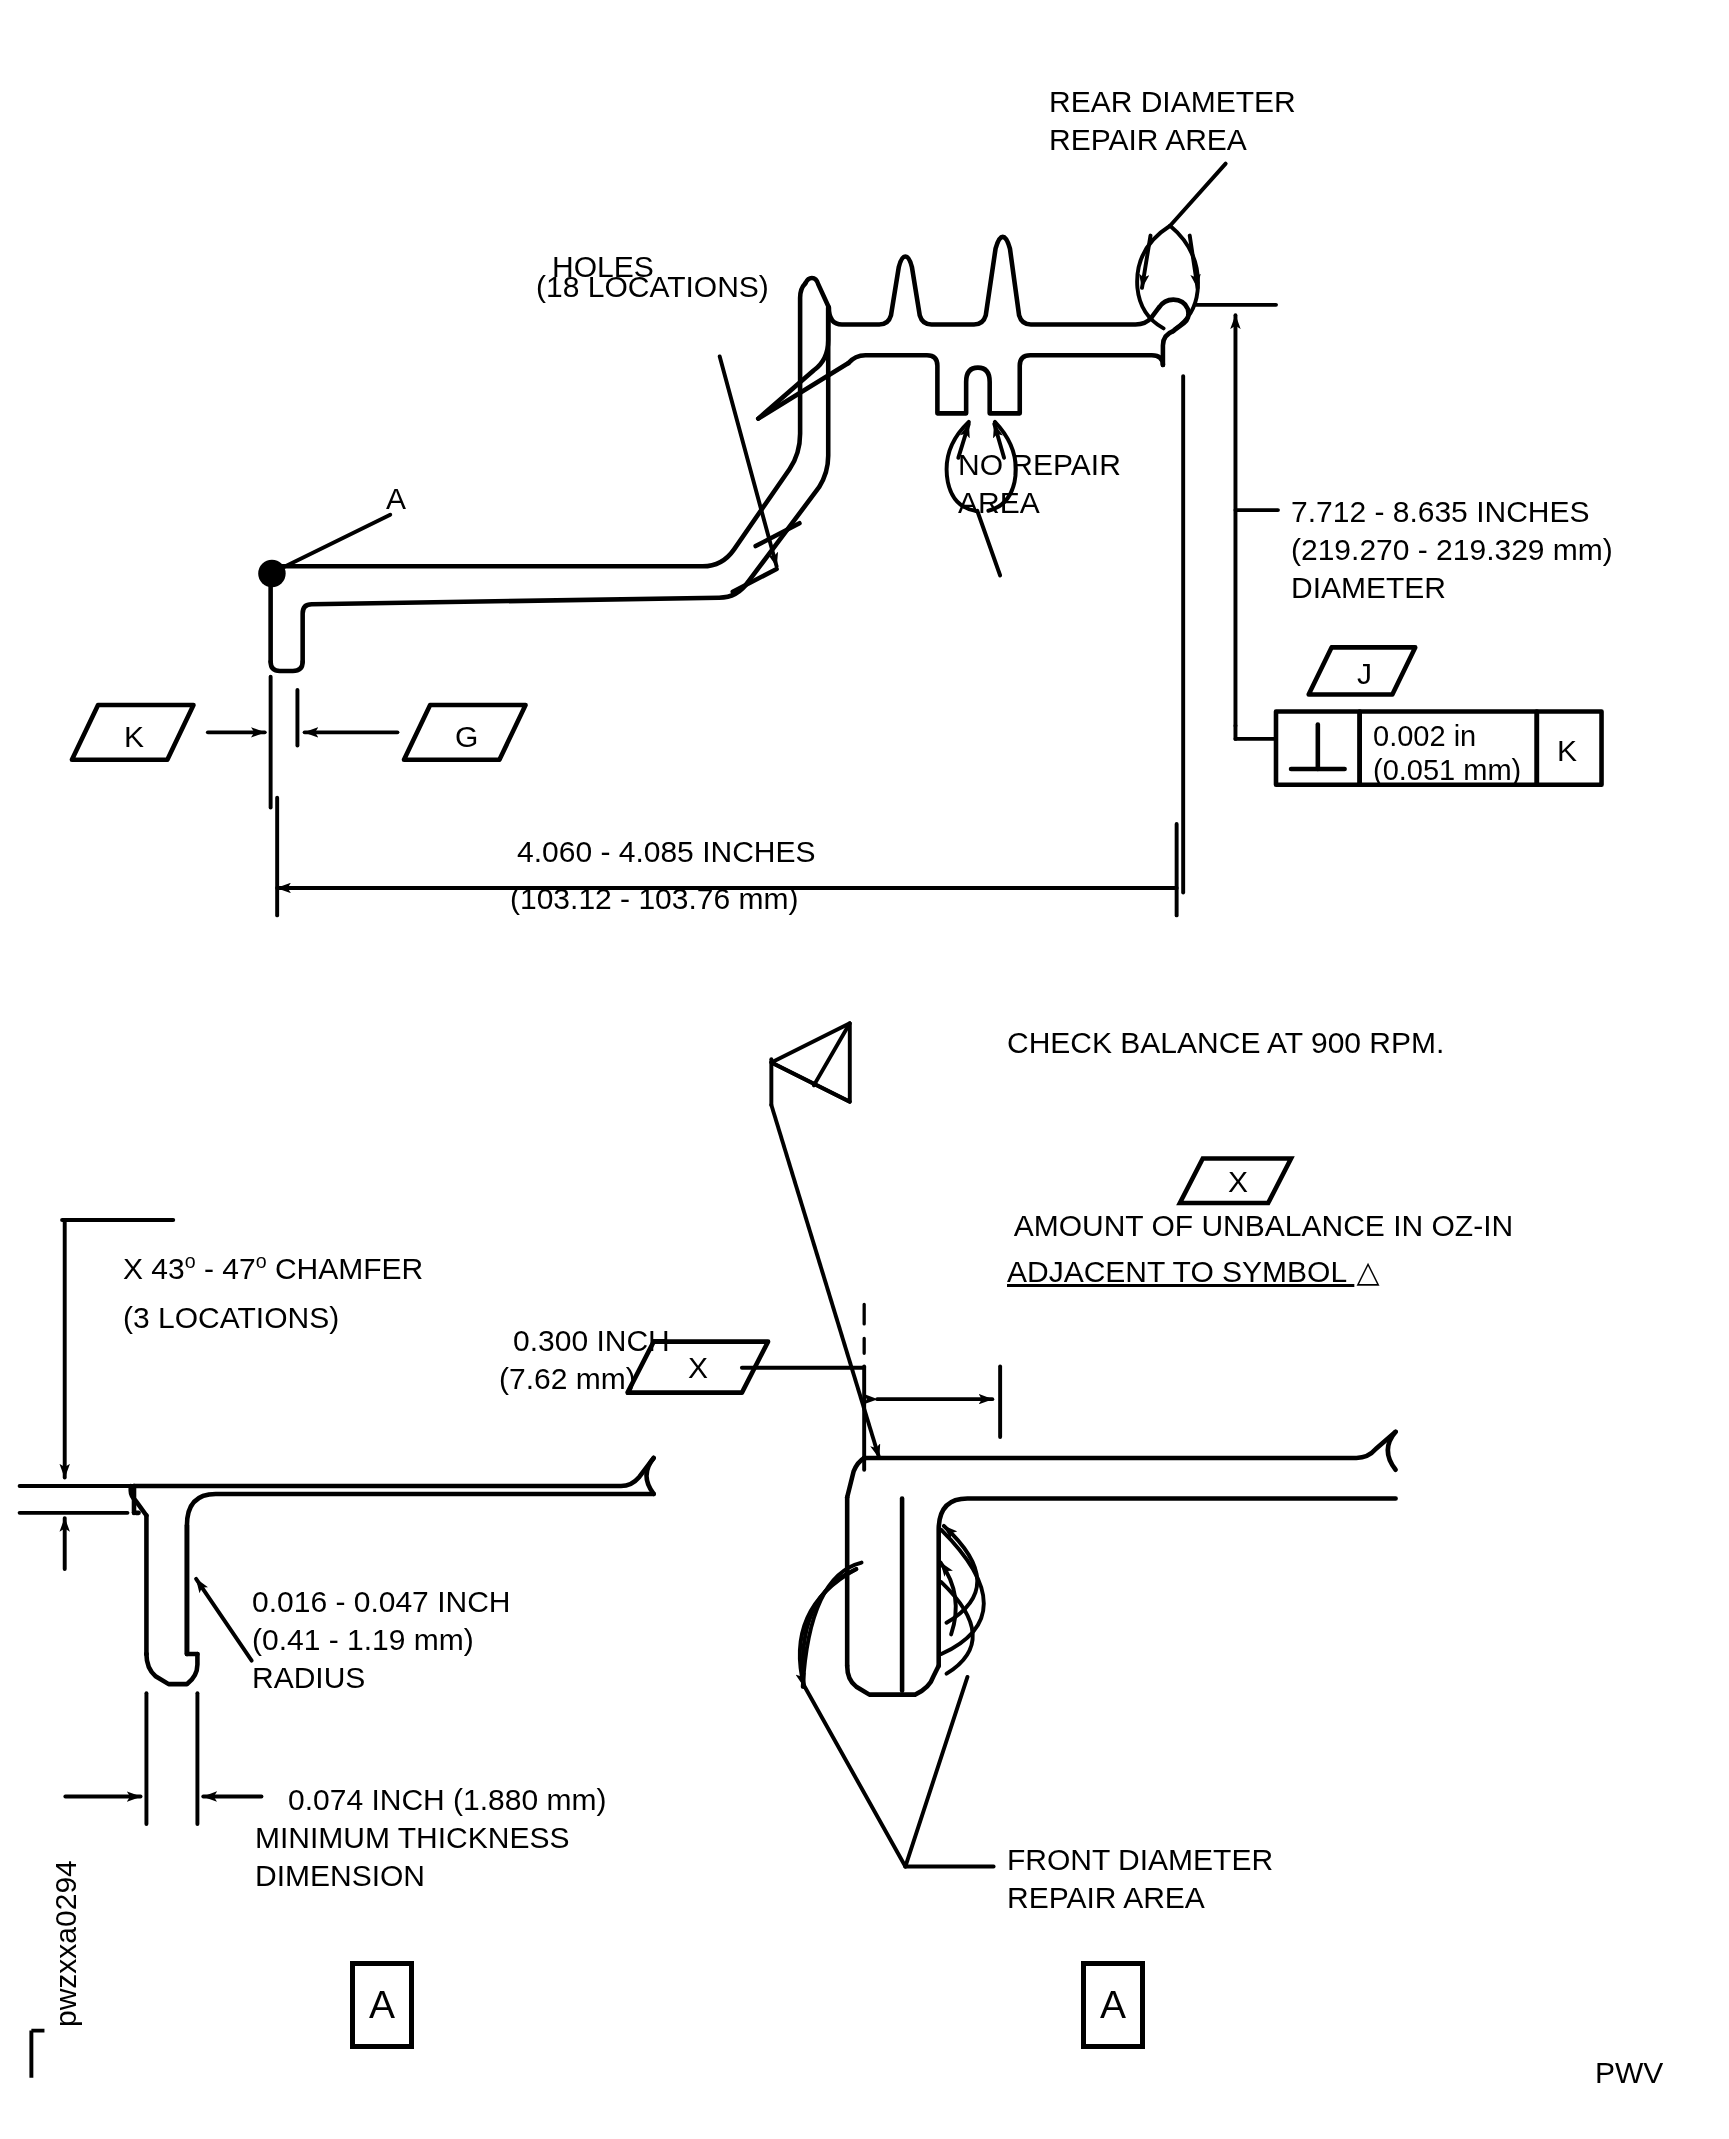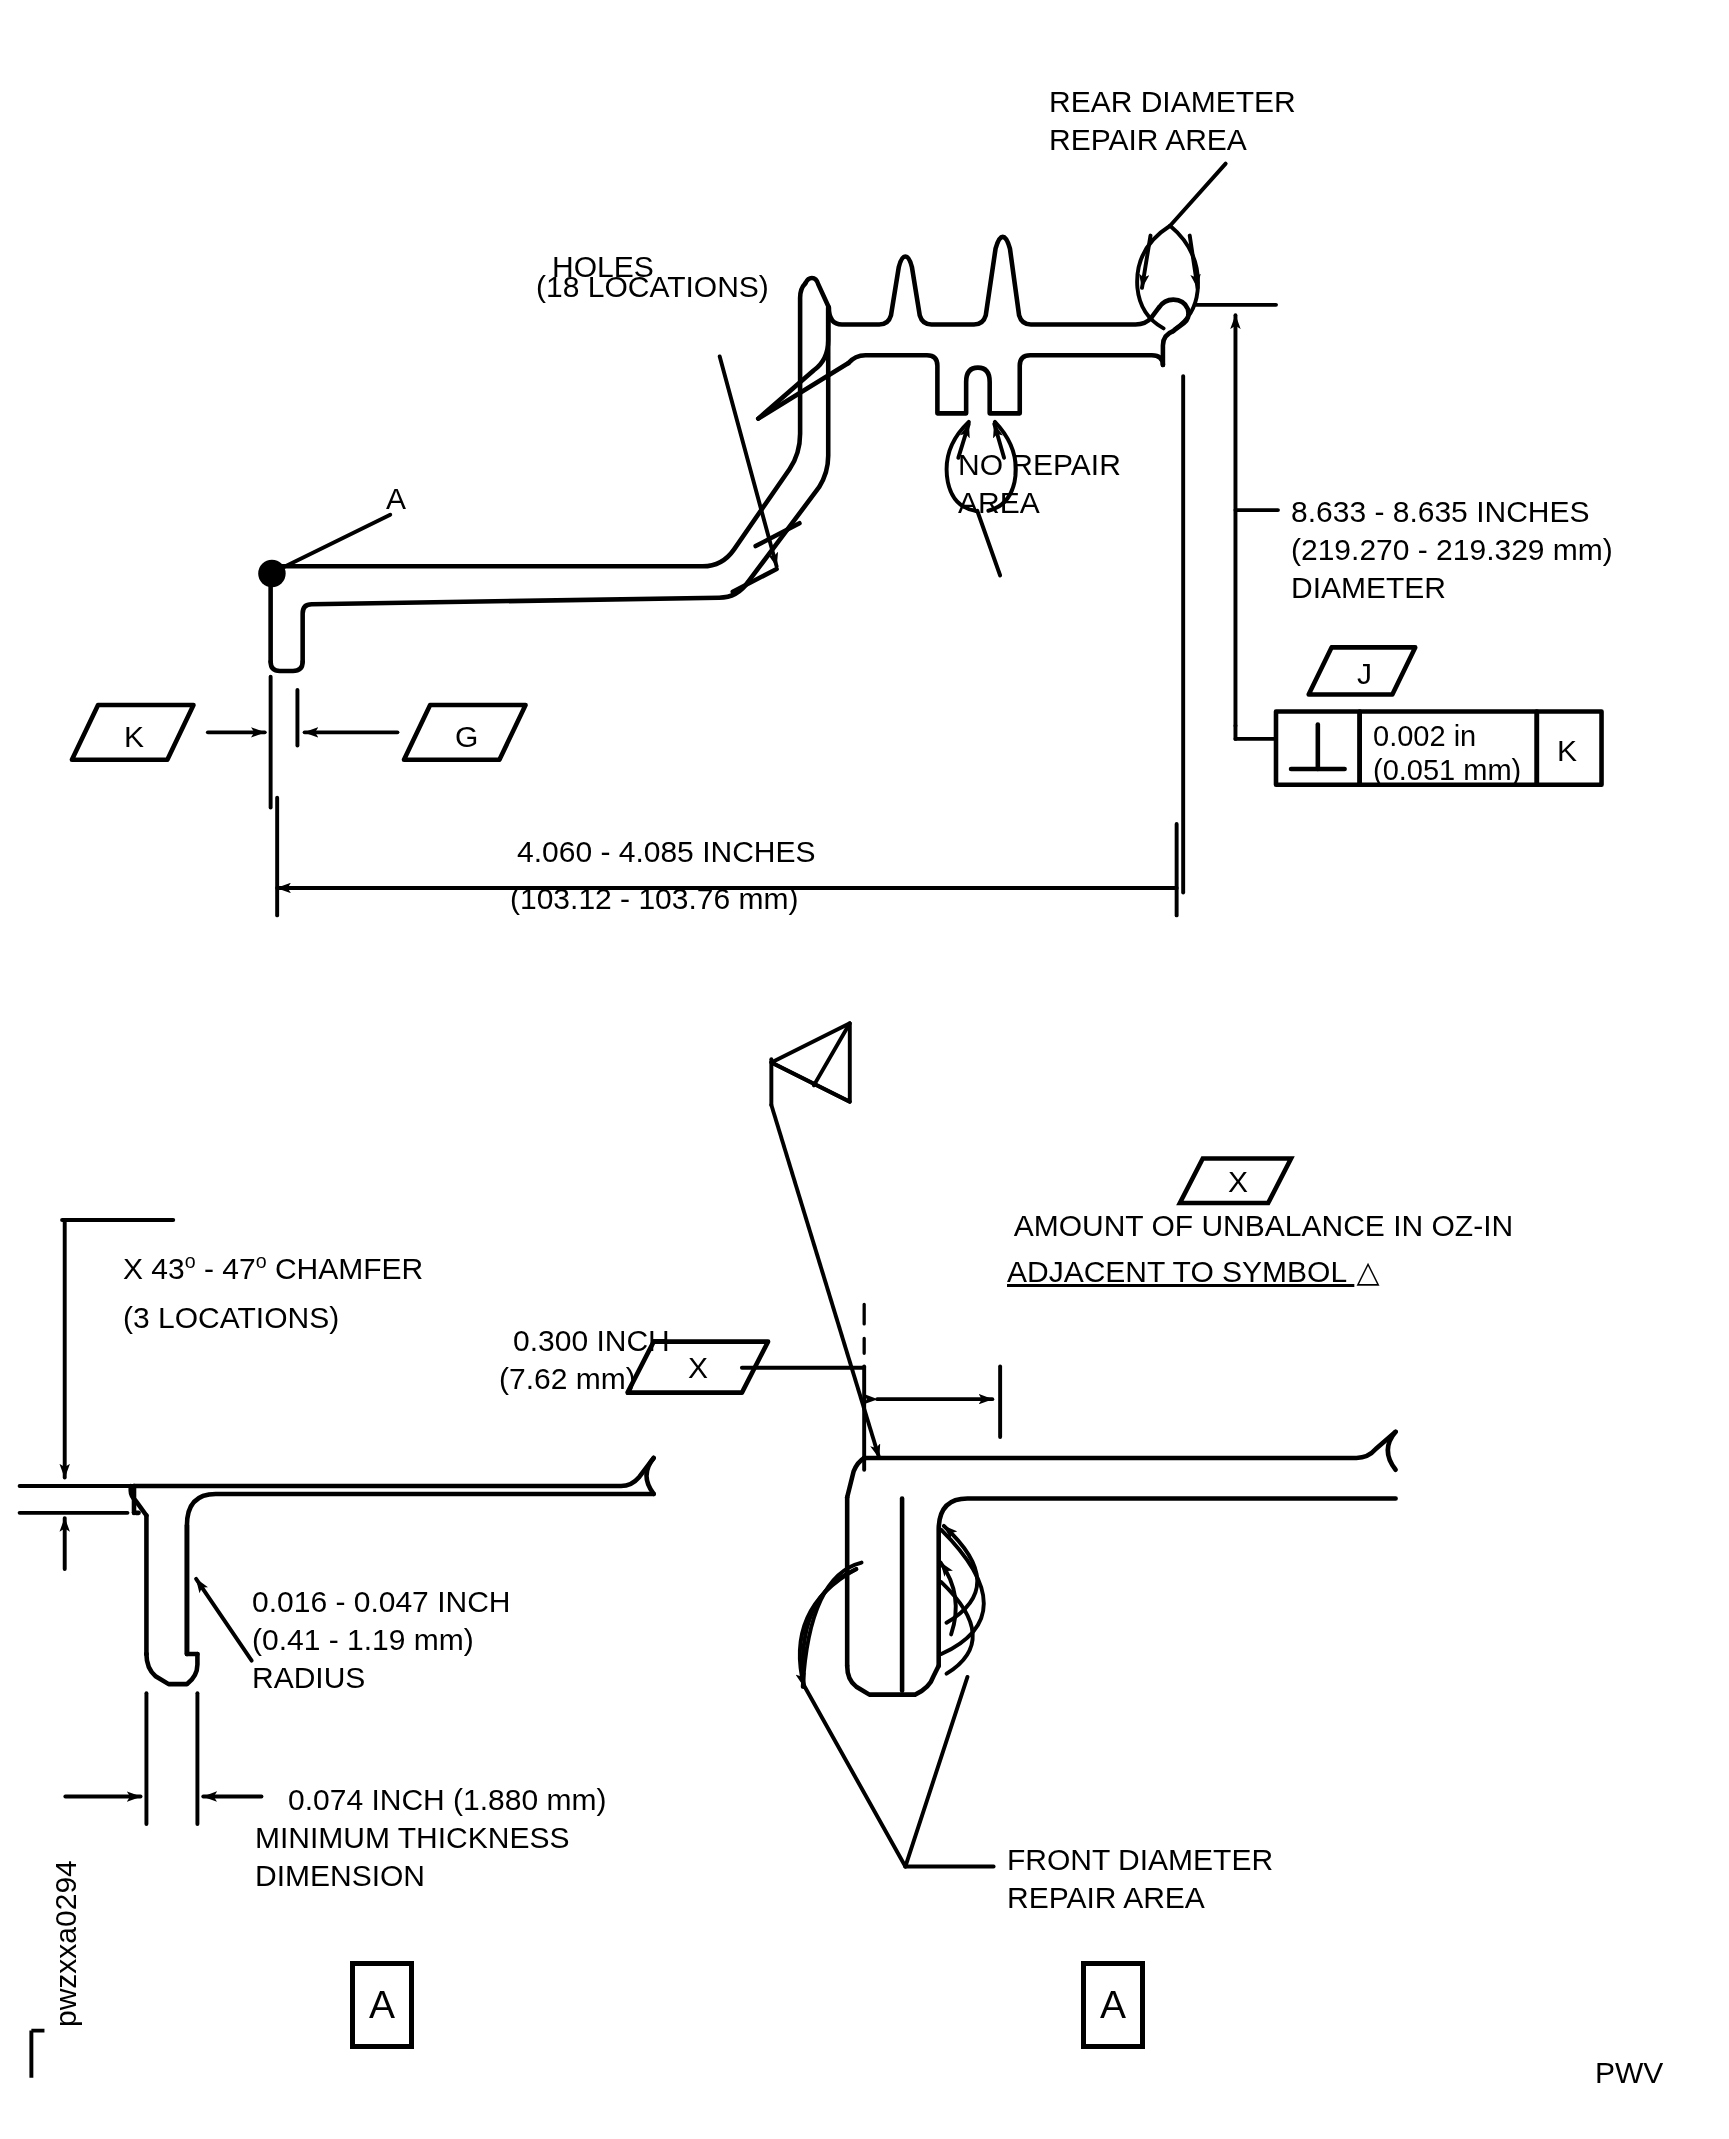--- a/index.html
+++ b/index.html
@@ -182,21 +182,21 @@
 
   <div class="txt t46" style="left:1049px;top:82px;">REAR DIAMETER</div>
   <div class="txt t46" style="left:1049px;top:120px;">REPAIR AREA</div>
 
   <div class="txt t46" style="left:552px;top:247px;">HOLES</div>
   <div class="txt t46" style="left:536px;top:267px;">(18 LOCATIONS)</div>
 
   <div class="txt t46" style="left:958px;top:445px;">NO REPAIR</div>
   <div class="txt t46" style="left:958px;top:483px;">AREA</div>
 
-  <div class="txt t46" style="left:1291px;top:492px;">8.633 - 8.635 INCHES</div>
+  <div class="txt t46" style="left:1291px;top:492px;">7.712 - 8.635 INCHES</div>
   <div class="txt t46" style="left:1291px;top:530px;">(219.270 - 219.329 mm)</div>
   <div class="txt t46" style="left:1291px;top:568px;">DIAMETER</div>
 
   <div class="txt t46" style="left:517px;top:832px;">4.060 - 4.085 INCHES</div>
   <div class="txt t46" style="left:510px;top:879px;">(103.12 - 103.76 mm)</div>
 
   <div class="txt t46" style="left:124px;top:717px;">K</div>
   <div class="txt t46" style="left:455px;top:717px;">G</div>
   <div class="txt t46" style="left:1357px;top:654px;">J</div>
 
@@ -214,20 +214,21 @@
   <div class="txt t46" style="left:252px;top:1658px;">RADIUS</div>
 
   <div class="txt t46" style="left:288px;top:1780px;">0.074 INCH (1.880 mm)</div>
   <div class="txt t46" style="left:255px;top:1818px;">MINIMUM THICKNESS</div>
   <div class="txt t46" style="left:255px;top:1856px;">DIMENSION</div>
 
   <div class="txt t46" style="left:513px;top:1321px;">0.300 INCH</div>
   <div class="txt t46" style="left:499px;top:1359px;">(7.62 mm)</div>
   <div class="txt t46" style="left:688px;top:1348px;">X</div>
 
+  <div class="txt t46" style="left:1007px;top:1023px;">CHECK BALANCE AT 900 RPM.</div>
   <div class="txt t46" style="left:1007px;top:1206px;"> AMOUNT OF UNBALANCE IN OZ-IN</div>
   <div class="txt t46" style="left:1007px;top:1252px;text-decoration:underline;"><span>ADJACENT TO SYMBOL </span><span class="tri">△</span></div>
 
   <svg class="layer" viewBox="0 0 2645 3273">
     <path d="M1840,1772 L1975,1772 L1940,1840 L1805,1840 Z" stroke="#000" stroke-width="7" fill="none"></path>
   </svg>
   <div class="txt t46" style="left:1228px;top:1162px;">X</div>
 
   <div class="txt t46" style="left:1007px;top:1840px;">FRONT DIAMETER</div>
   <div class="txt t46" style="left:1007px;top:1878px;">REPAIR AREA</div>

